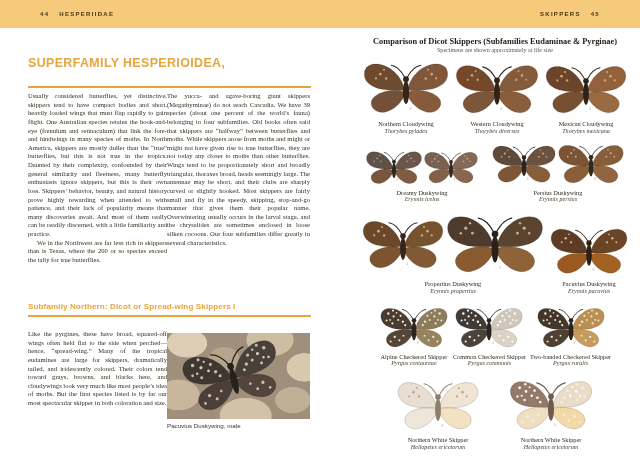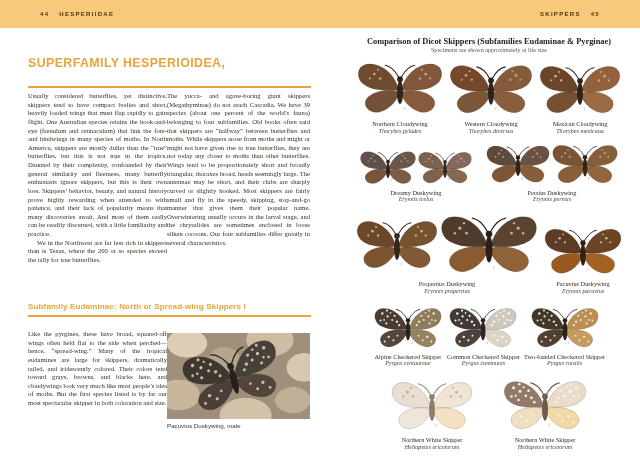--- a/index.html
+++ b/index.html
@@ -64,21 +64,21 @@
     transform:rotate(-14deg);
     --fwl:#3E3831; --fwr:#474139; --hwl:#4A4039; --hwr:#52463C;
     --body:#26211C; --spot:#CFC8BD; --spot2:#C4BCAE;
   }
   .photo-caption {
     position:absolute; left:167px; top:394px;
     font-family:"Liberation Sans", sans-serif; font-size:6.2px; color:#3A352E;
   }
 
   
-  .plate { position:absolute; left:24px; top:9px; width:290px; }
+  .plate { position:absolute; left:30px; top:9px; width:290px; }
   .plate-title   { text-align:center; font-weight:bold; font-size:8.4px; color:#241C14; }
   .plate-subtitle{ text-align:center; font-size:6.1px; color:#5E564B; margin-top:1px; }
 
   .plate-rows { display:flex; flex-direction:column; align-items:center; margin-top:4px; }
   .plate-row  { display:flex; align-items:flex-end; justify-content:center; }
   .row-0 { gap:4px; }
   .row-1 { gap:12px; margin-top:5px; }
   .row-2 { gap:4px;  margin-top:6px; }
   .row-3 { gap:4px;  margin-top:8px; }
   .row-4 { gap:28px; margin-top:8px; }
@@ -162,21 +162,21 @@
   <div class="heading-rule"></div>
 
   <div class="col col-1">
     <div>Usually considered butterflies, yet distinctive, skippers tend to have compact bodies and short, heavily loaded wings that must flap rapidly to gain flight. One Australian species retains the hook-and-eye (frenulum and retinaculum) that link the fore- and hindwings in many species of moths. In North America, skippers are mostly duller than the “true” butterflies, but this is not true in the tropics. Daunted by their complexity, confounded by their general similarity and fleetness, many butterfly enthusiasts ignore skippers, but this is their own loss. Skippers’ behavior, beauty, and natural history prove highly rewarding when attended to with patience, and their lack of popularity means that many discoveries await. And most of them really can be readily discerned, with a little familiarity and practice.</div>
     <div class="para-indent">We in the Northwest are far less rich in skippers than is Texas, where the 200 or so species exceed the tally for true butterflies.</div>
   </div>
   <div class="col col-2">
     <div>The yucca- and agave-boring giant skippers (Megathyminae) do not reach Cascadia. We have 39 species (about one percent of the world’s fauna) belonging to four subfamilies. Old books often said that skippers are “halfway” between butterflies and moths. While skippers arose from moths and might or might not have given rise to true butterflies, they are not today any closer to moths than other butterflies. Wings tend to be proportionately short and broadly triangular, thoraxes broad, heads seemingly large. The antennae may be short, and their clubs are sharply curved or slightly hooked. Most skippers are fairly small and fly in the speedy, skipping, stop-and-go manner that gives them their popular name. Overwintering usually occurs in the larval stage, and the chrysalides are sometimes enclosed in loose silken cocoons. Our four subfamilies differ greatly in several characteristics.</div>
   </div>
 
-  <div class="subfam-heading">Subfamily Eudaminae: North or Spread-wing Skippers I</div>
+  <div class="subfam-heading">Subfamily Northern: Dicot or Spread-wing Skippers I</div>
   <div class="subfam-rule"></div>
   <div class="bottom-para">Like the pyrgines, these have broad, squared-off wings often held flat to the side when perched—hence, “spread-wing.” Many of the tropical eudamines are large for skippers, dramatically tailed, and iridescently colored. Their colors tend toward grays, browns, and blacks here, and cloudywings look very much like most people’s idea of moths. But the first species listed is by far our most spectacular skipper in both coloration and size.</div>
 
   <div class="photo">
     <div class="photo-bf">
       <svg viewBox="0 0 120 84" width="100%" height="100%">
           <use href="#bf"></use>
         </svg>
     </div>
   </div>

